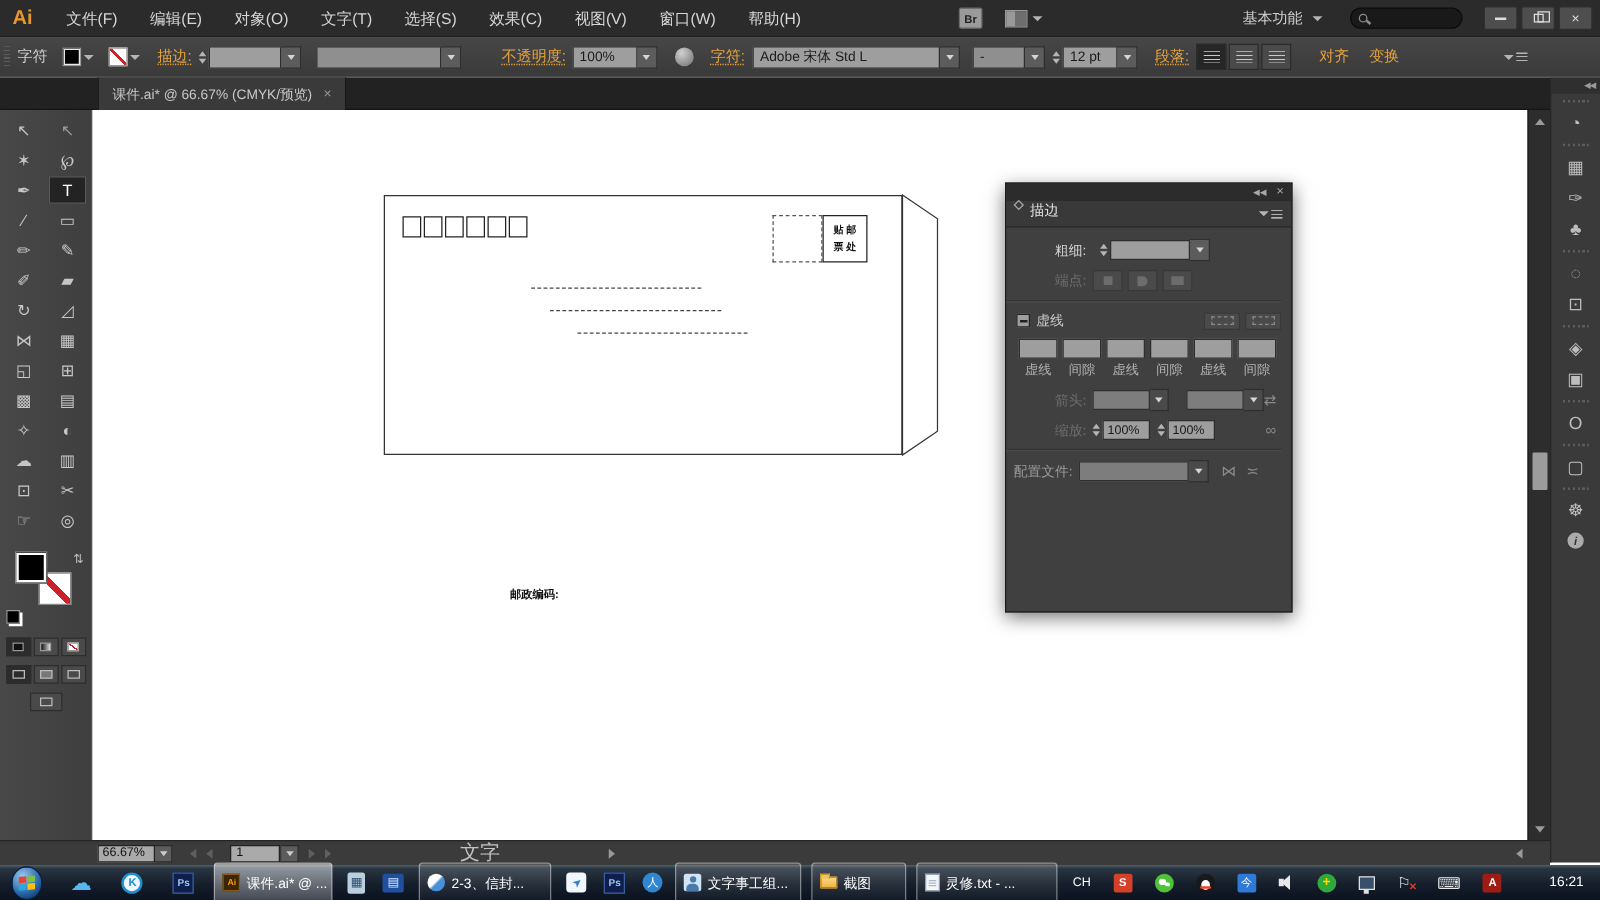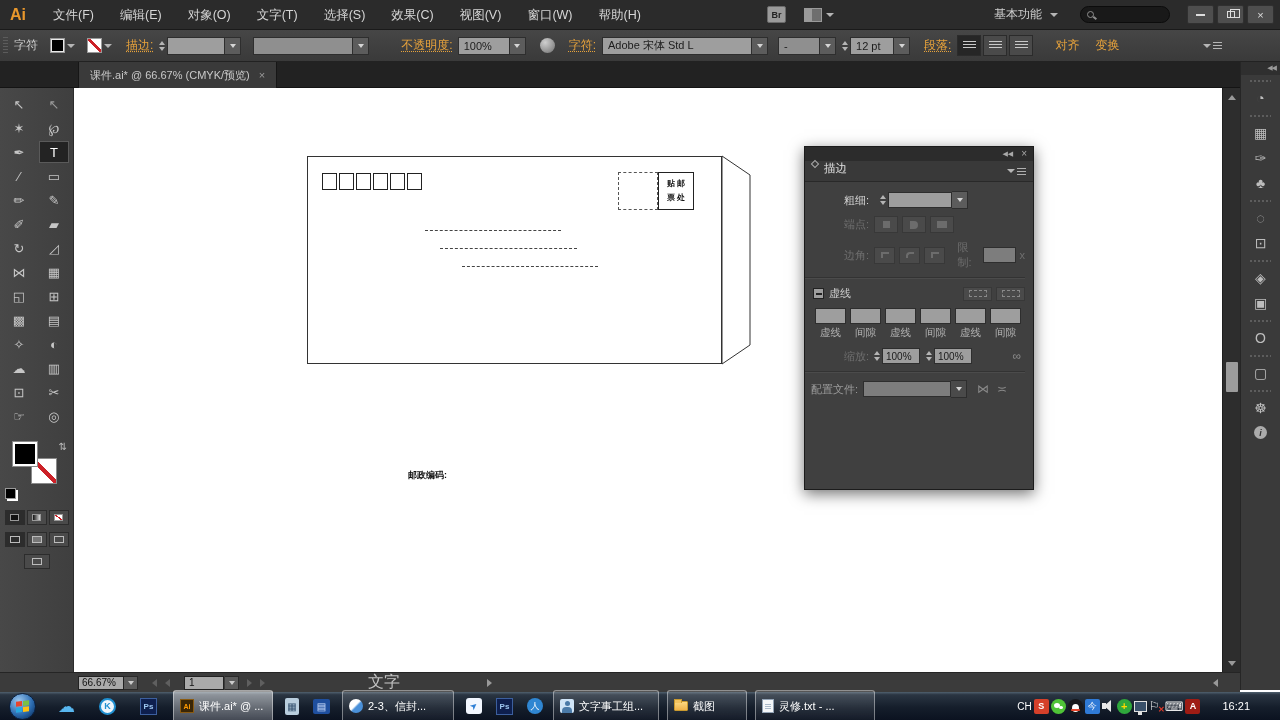--- a/index.html
+++ b/index.html
@@ -158,21 +158,21 @@
   .bird-ic{width:16px;height:16px;border-radius:3px;background:#f2f7ff;display:flex;align-items:center;justify-content:center;color:#2e7fd6;font-size:9px}
   .bird-ic i{transform:rotate(-40deg);font-style:normal}
   .person-ic{width:16px;height:16px;border-radius:50%;background:#2f86d2;color:#fff;font-size:9px;display:flex;align-items:center;justify-content:center}
   .avatar-ic{width:14px;height:14px;background:#cfe4f7;border-radius:2px;position:relative;flex:none;overflow:hidden}
   .avatar-ic::before{content:"";position:absolute;left:4.5px;top:2px;width:5px;height:5px;border-radius:50%;background:#4a7aa8}
   .avatar-ic::after{content:"";position:absolute;left:2px;top:8px;width:10px;height:6px;border-radius:4px 4px 0 0;background:#4a7aa8}
   .folder-ic{width:14px;height:10px;background:linear-gradient(#fdd982,#f0b34a);border:1px solid #c9992f;border-radius:1px;position:relative;flex:none}
   .folder-ic::before{content:"";position:absolute;left:-1px;top:-3px;width:6px;height:3px;background:#f3c35f;border:1px solid #c9992f;border-bottom:none}
   .note-ic{width:12px;height:14px;background:#f4f6f8;border:1px solid #93a3b5;flex:none;padding-top:3px}
   .note-ic i{display:block;height:1px;background:#a9b8c8;margin:1px 2px}
-  .tray{margin-left:auto;display:flex;align-items:center;gap:2px;padding-right:20px}
+  .tray{margin-left:auto;display:flex;align-items:center;gap:18px;padding-right:3px}
   .tr-txt{font-size:10px;color:#fff}
   .tile{width:15px;height:15px;display:flex;align-items:center;justify-content:center;font-size:9px;font-weight:bold;border-radius:2px}
   .s-tile{background:#d4402a;color:#fff}
   .wc{width:15px;height:15px;border-radius:50%;background:#4fc337;position:relative}
   .wc::before{content:"";position:absolute;left:3px;top:4px;width:6px;height:5px;border-radius:50%;background:#fff}
   .wc::after{content:"";position:absolute;left:8px;top:7px;width:4px;height:3.5px;border-radius:50%;background:#fff}
   .qq{width:15px;height:15px;border-radius:50%;background:#18191d;position:relative}
   .qq::before{content:"";position:absolute;left:4px;top:5px;width:7px;height:8px;border-radius:50%;background:#fff}
   .qq::after{content:"";position:absolute;left:3px;top:10px;width:9px;height:2px;border-radius:2px;background:#e8452c}
   .jin-tile{background:#2f7ad6;color:#fff;font-weight:normal}
@@ -449,35 +449,20 @@
       <span class="b3">
           <span class="cap1"></span>
         </span>
       <span class="b3">
           <span class="cap2"></span>
         </span>
       <span class="b3">
           <span class="cap3"></span>
         </span>
     </div>
-    <div class="sp-row">
-      <span class="sp-label dim">边角:</span>
-      <span class="b3">
-          <span class="corner"></span>
-        </span>
-      <span class="b3">
-          <span class="corner" style="border-radius:4px 0 0 0"></span>
-        </span>
-      <span class="b3">
-          <span class="corner"></span>
-        </span>
-      <span class="dim" style="margin-left:8px">限制:</span>
-      <span class="sp-in dimmed" style="width:36px;margin-left:4px"></span>
-      <span class="dim" style="margin-left:4px">x</span>
-    </div>
     <div class="sp-sep"></div>
     <div class="sp-row">
       <span class="chk"></span>
       <span>虚线</span>
       <span style="margin-left:auto;display:flex">
         <span class="dashprev">
             <i></i>
           </span>
         <span class="dashprev">
             <i></i>
@@ -492,20 +477,32 @@
       <span class="sp-in"></span>
       <span class="sp-in"></span>
     </div>
     <div class="dash-lbls">
       <span>虚线</span>
       <span>间隙</span>
       <span>虚线</span>
       <span>间隙</span>
       <span>虚线</span>
       <span>间隙</span>
+    </div>
+    <div class="sp-row">
+      <span class="sp-label dim">箭头:</span>
+      <span class="sp-in dimmed" style="width:46px"></span>
+      <span class="ddb" style="height:18px;background:#4a4a4a">
+          <i></i>
+        </span>
+      <span class="sp-in dimmed" style="width:46px;margin-left:14px"></span>
+      <span class="ddb" style="height:18px;background:#4a4a4a">
+          <i></i>
+        </span>
+      <span class="icn" style="margin-left:auto;margin-right:4px">⇄</span>
     </div>
     <div class="sp-row">
       <span class="sp-label dim">缩放:</span>
       <span class="stp" style="margin-left:0">
           <i class="u"></i>
           <i class="d"></i>
         </span>
       <span class="sp-in" style="width:38px">100%</span>
       <span class="stp">
           <i class="u"></i>

